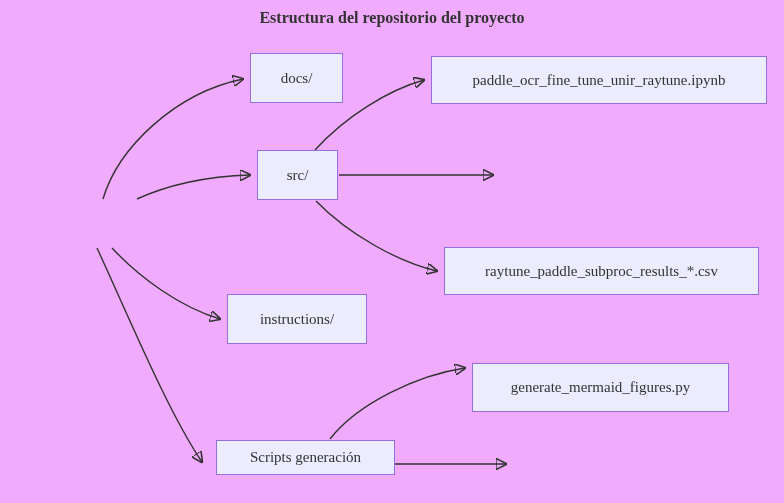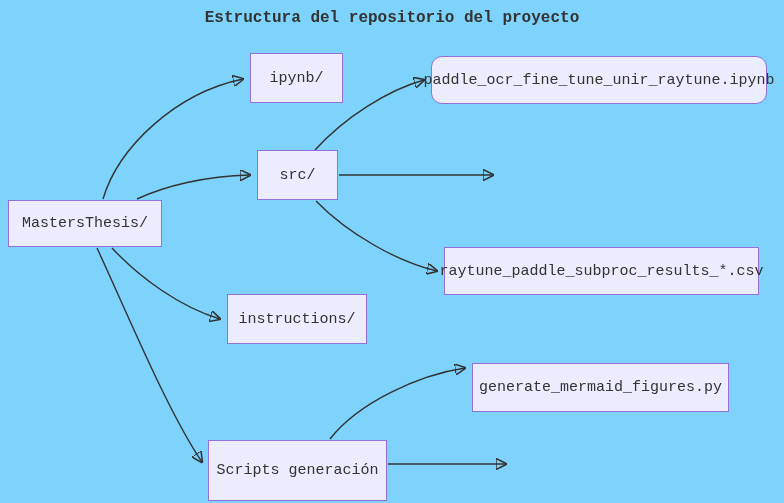--- a/index.html
+++ b/index.html
@@ -1,20 +1,20 @@
 <!DOCTYPE html>
 <html><head>
 <meta charset="utf-8">
 <style>
   html,body{margin:0;padding:0;background:#ffffff;}
   .canvas{
     position:relative;
     width:784px;height:503px;
-    background:#7dd3fc;
-    font-family:Liberation Mono, monospace;
+    background:#f0abfc;
+    font-family:Liberation Serif, serif;
     overflow:hidden;
   }
   .diagram-title{
     position:absolute;
     top:9px;left:0;width:784px;
     text-align:center;
     font-size:16px;
     font-weight:700;
     color:#333333;
   }
@@ -36,22 +36,22 @@
     display:flex;
     align-items:center;
     justify-content:center;
     text-align:center;
     white-space:nowrap;
   }
   .n-root{left:8px;  top:200px; width:154px; height:47px;}
   .n-docs{left:250px; top:53px;  width:93px;  height:50px;}
   .n-src{left:257px; top:150px; width:81px;  height:50px;align-items:center;}
   .n-instructions{left:227px; top:294px; width:140px; height:50px;}
-  .n-scripts{left:208px; top:440px; width:179px; height:61px;justify-content:center;}
-  .n-ipynb{left:431px; top:56px;  width:336px; height:48px;border-radius:11px;}
+  .n-scripts{left:216px; top:440px; width:179px; height:35px;justify-content:center;}
+  .n-ipynb{left:431px; top:56px;  width:336px; height:48px;}
   .n-tuning{left:500px; top:151px; width:202px; height:49px;}
   .n-csv{left:444px; top:247px; width:315px; height:48px;}
   .n-generate{left:472px; top:343px; width:257px; height:49px;margin-top:20px;}
   .n-apply{left:513px; top:440px; width:170px; height:48px;}
 </style>
 </head>
 <body>
 
 <div class="canvas">
 
@@ -67,26 +67,23 @@
     <path d="M137,199 C165,186 205,176 250,175" marker-end="url(#arrow)"></path>
     <path d="M112,248 C140,278 180,307 220,319" marker-end="url(#arrow)"></path>
     <path d="M97,248 C128,315 168,412 202,462" marker-end="url(#arrow)"></path>
     <path d="M315,150 C345,117 388,90 424,80" marker-end="url(#arrow)"></path>
     <path d="M339,175 L493,175" marker-end="url(#arrow)"></path>
     <path d="M316,201 C348,234 398,262 437,271" marker-end="url(#arrow)"></path>
     <path d="M330,439 C358,403 418,375 465,368" marker-end="url(#arrow)"></path>
     <path d="M388,464 L506,464" marker-end="url(#arrow)"></path>
   </svg>
 
-  <div class="node n-root">
-    <span>MastersThesis/</span>
-  </div>
 
   <div class="node n-docs">
-    <span>ipynb/</span>
+    <span>docs/</span>
   </div>
 
   <div class="node n-src">
     <span>src/</span>
   </div>
 
   <div class="node n-instructions">
     <span>instructions/</span>
   </div>
 

